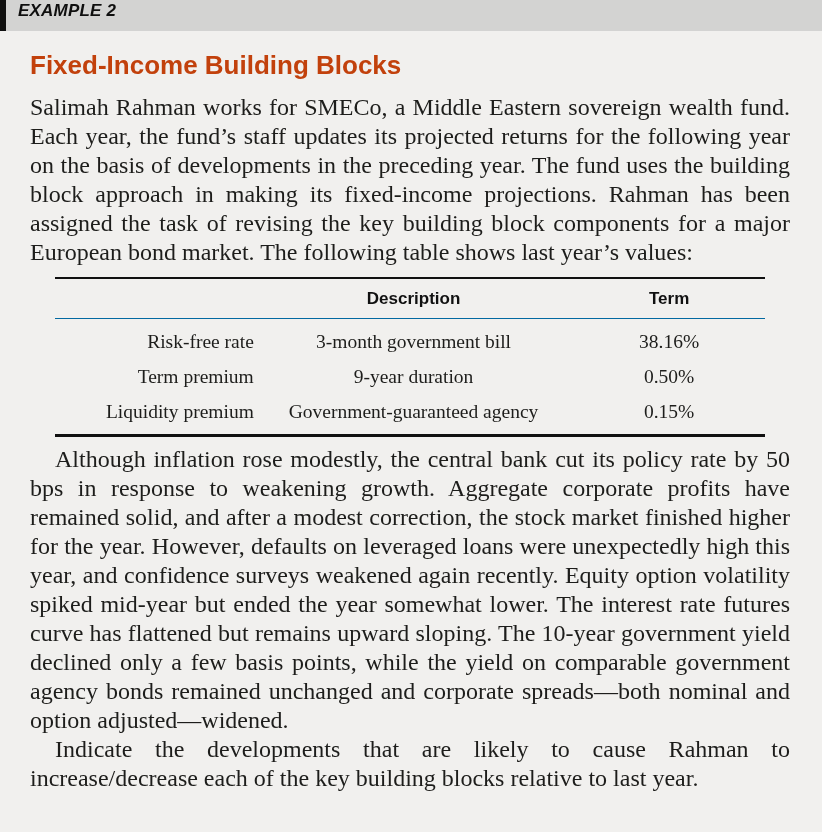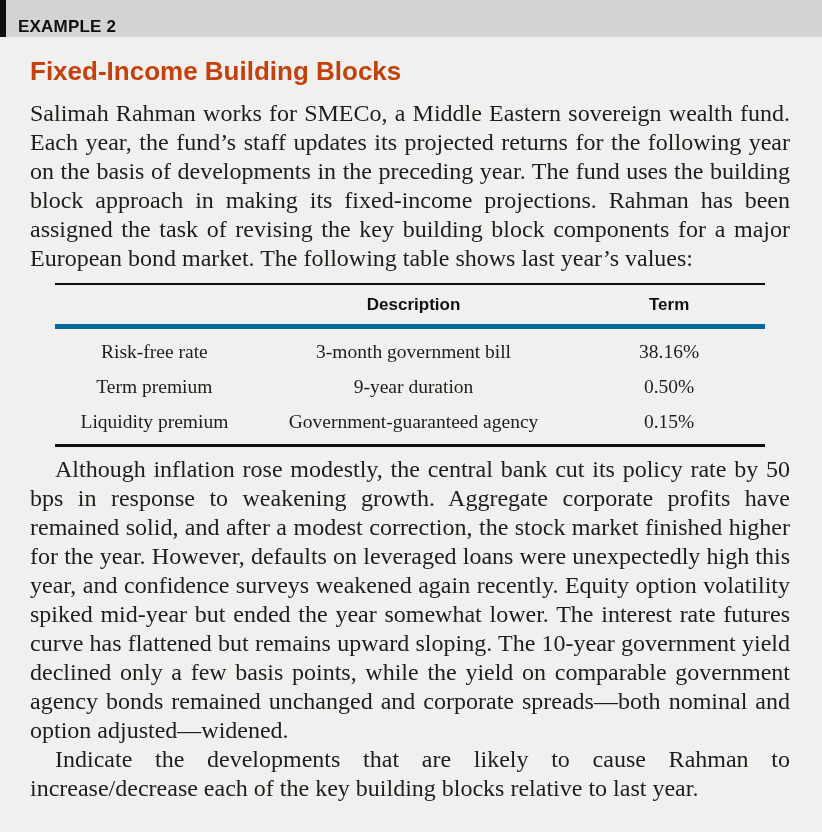--- a/index.html
+++ b/index.html
@@ -9,23 +9,24 @@
   body {
     width: 822px;
     height: 832px;
     background: #f1f0ee;
     font-family: "Liberation Serif", serif;
     color: #1d1d1b;
     overflow: hidden;
   }
   .banner {
     display: flex;
-    align-items: flex-end;
-    height: 37px;
+    align-items: flex-start;
+    height: 31px;
     background: #d3d3d2;
+    font-style: italic;
   }
   .banner-bar {
     width: 6px;
     align-self: stretch;
     background: #0f0f0f;
   }
   .banner-label {
     font-family: "Liberation Sans", sans-serif;
     font-weight: bold;
     font-size: 17px;
@@ -60,31 +61,31 @@
     border-top: 2px solid #101010;
     border-bottom: 3px solid #101010;
   }
   table.values-table th {
     font-family: "Liberation Sans", sans-serif;
     font-weight: bold;
     font-size: 17px;
     color: #111;
     text-align: center;
     padding: 10px 0 9px 0;
-    border-bottom: 5px solid #0369a1;
+    border-bottom: 1px solid #0369a1;
   }
   table.values-table th.c1 { width: 28%; }
   table.values-table th.c2 { width: 45%; }
   table.values-table th.c3 { width: 27%; }
   table.values-table td {
     font-size: 19.5px;
     line-height: 25px;
     padding: 5px 0;
   }
-  table.values-table td.c1 { text-align: center; }
+  table.values-table td.c1 { text-align: right; }
   table.values-table td.c2 { text-align: center; }
   table.values-table td.c3 { text-align: center; }
   table.values-table tbody tr:first-child td { padding-top: 10px; }
   table.values-table tbody tr:last-child td { padding-bottom: 10px; font-family: Liberation Serif, serif; }
 </style>
 </head>
 <body>
 
 <div class="page">
 

